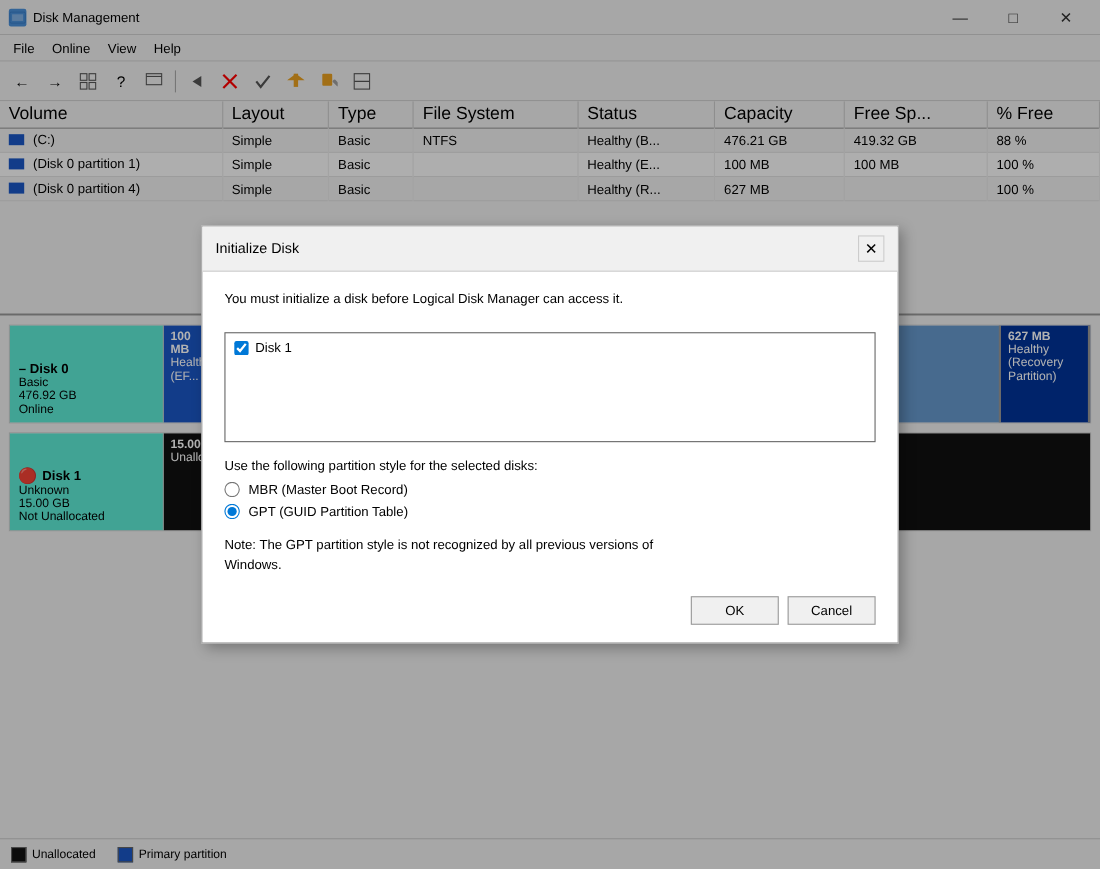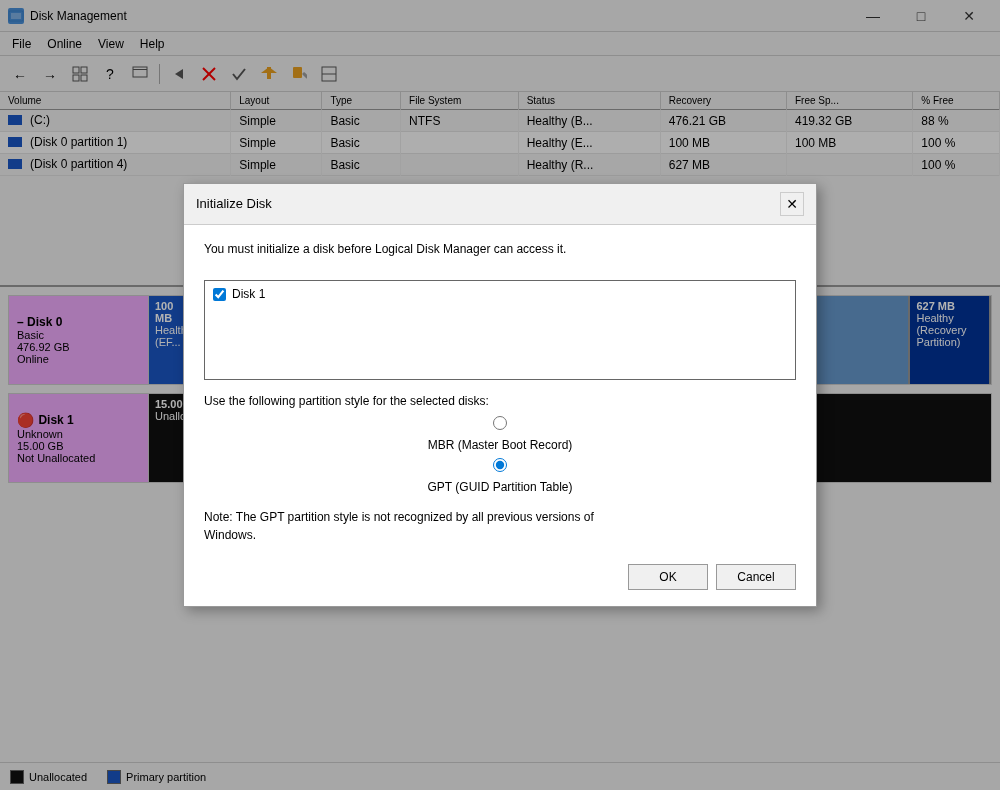--- a/index.html
+++ b/index.html
@@ -116,21 +116,21 @@
     }
     thead tr {
       background: #f0f0f0;
       border-bottom: 1px solid #999;
     }
     thead th {
       padding: 3px 8px;
       text-align: left;
       font-weight: normal;
       border-right: 1px solid #ccc;
-      font-size: 10px;
+      font-size: 16px;
       white-space: nowrap;
     }
     tbody tr {
       border-bottom: 1px solid #e0e0e0;
     }
     tbody tr:nth-child(even) { background: #fafafa; }
     tbody td {
       padding: 3px 8px;
       border-right: 1px solid #e8e8e8;
       font-size: 12px;
@@ -156,26 +156,26 @@
     
     .disk-row {
       display: flex;
       height: 90px;
       border: 1px solid #ccc;
       background: white;
     }
     .disk-label {
       width: 140px;
       min-width: 140px;
-      background: #f0abfc;
+      background: #5eead4;
       border-right: 1px solid #ccc;
       padding: 6px 8px;
       display: flex;
       flex-direction: column;
-      justify-content: center;
+      justify-content: flex-end;
     }
     .disk-label .disk-name { font-weight: bold; font-size: 12px; }
     .disk-label .disk-type { font-size: 11px; }
     .disk-label .disk-size { font-size: 11px; }
     .disk-label .disk-status { font-size: 11px; }
 
     .disk-partitions {
       flex: 1;
       display: flex;
     }
@@ -295,24 +295,23 @@
       margin-bottom: 8px;
     }
     .radio-group {
       display: flex;
       flex-direction: column;
       gap: 6px;
       margin-bottom: 14px;
     }
     .radio-item {
       display: flex;
-      align-items: center;
+      align-items: flex-end;
       gap: 8px;
       font-size: 12px;
-      flex-direction: column;
     }
     .radio-item input[type=radio] {
       accent-color: #0078d7;
       width: 14px;
       height: 14px;
     }
     .modal-note {
       font-size: 12px;
       line-height: 1.5;
       margin-bottom: 16px;
@@ -416,21 +415,21 @@
 
   <div class="table-area">
     <table>
       <thead>
         <tr>
           <th>Volume</th>
           <th>Layout</th>
           <th>Type</th>
           <th>File System</th>
           <th>Status</th>
-          <th>Recovery</th>
+          <th>Capacity</th>
           <th>Free Sp...</th>
           <th>% Free</th>
         </tr>
       </thead>
       <tbody id="volume-tbody">
       <tr>
       <td>
         <div class="disk-icon">
           <span style="display:inline-block;width:14px;height:10px;background:#1a56c4;margin-right:4px;"></span>
           (C:)

